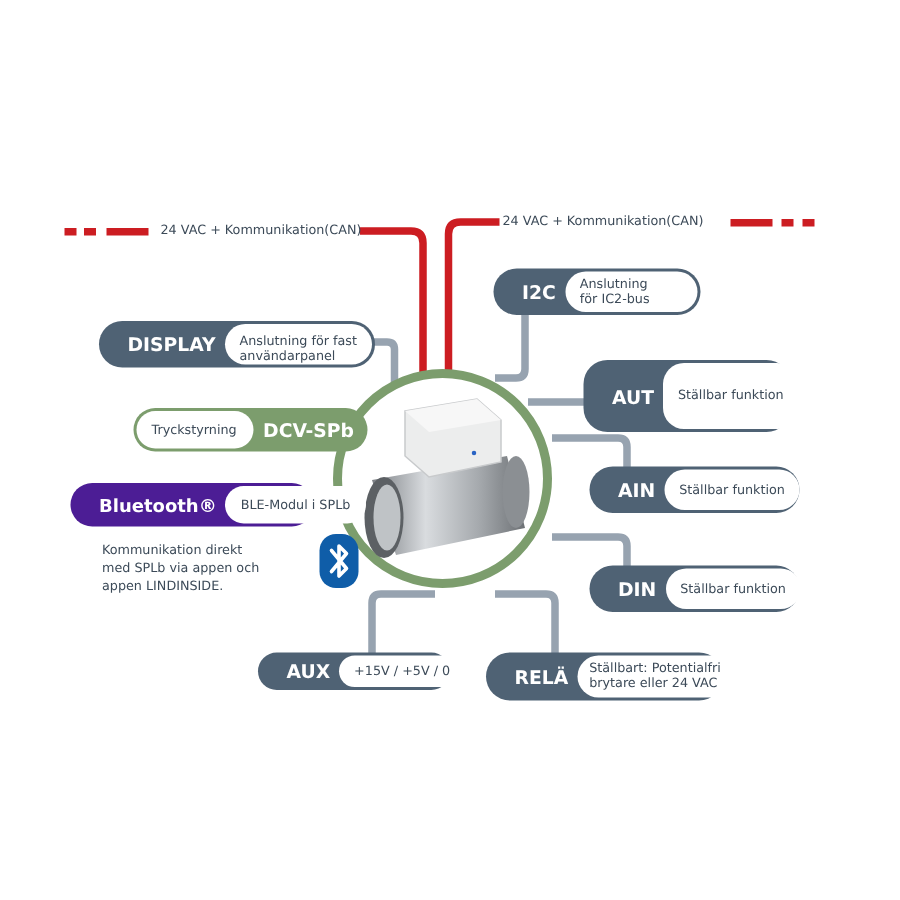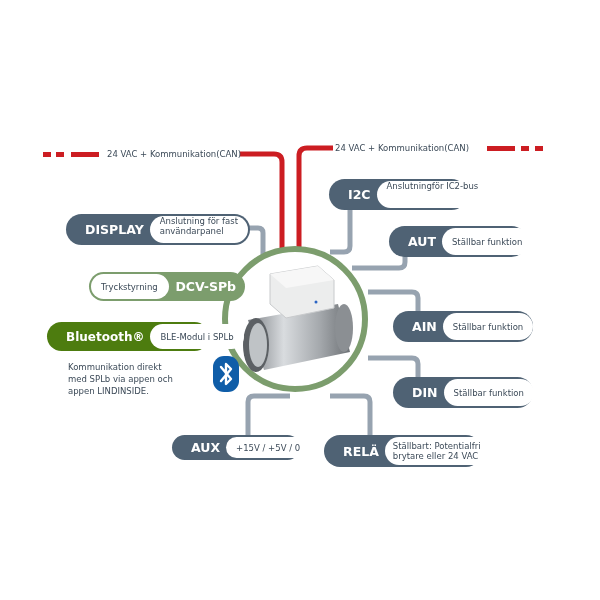--- a/index.html
+++ b/index.html
@@ -1,21 +1,21 @@
 <!DOCTYPE html>
 <html><head>
 <meta charset="utf-8">
 <style>
   html, body { margin:0; padding:0; background:#ffffff; }
   body { width:600px; height:600px; position:relative; overflow:hidden; font-family:"DejaVu Sans", sans-serif; }
   svg.wires { position:absolute; left:0; top:0; }
   .pill { position:absolute; display:flex; align-items:center; box-sizing:border-box; border-radius:16px; }
   .pill.dark { background:#4f6274; }
   .pill.green { background:#7c9d6d; }
-  .pill.blue { background:#4d7c0f;text-align:right; }
+  .pill.blue { background:#4c1d95;text-align:right; }
   .pill .tag { color:#fff; font-weight:bold; font-size:12.5px; padding:0 6px 0 19px; white-space:nowrap; }
   .pill .desc { background:#fff; border-radius:14px; height:calc(100% - 4px); margin-right:2px; display:flex; align-items:center; box-sizing:border-box; padding:0 10px; font-size:8.5px; color:#3c4a58; line-height:10px; white-space:nowrap; }
   .pill.dark .desc { border:0; }
   .lbl { position:absolute; font-size:8.5px; color:#3c4a58; white-space:nowrap; }
   .note { position:absolute; font-size:8.5px; color:#3c4a58; line-height:12px; }
   .circle { position:absolute; left:222px; top:246px; width:146px; height:146px; border-radius:50%; border:6px solid #7c9d6d; background:#fff; box-sizing:border-box; }
   .bt-badge { position:absolute; left:213px; top:356px; width:26px; height:36px; border-radius:11px; background:#0f5da8; }
 </style>
 </head>
 <body>
@@ -70,35 +70,35 @@
 </div>
 
 <div class="bt-badge">
   <svg width="26" height="36" viewBox="0 0 26 36">
     <path d="M8 11 L18 23 L13 28 L13 8 L18 13 L8 25" fill="none" stroke="#fff" stroke-width="2.4" stroke-linejoin="round" stroke-linecap="round"></path>
   </svg>
 </div>
 
 <div class="pill dark" style="left:66px; top:214px; width:184px; height:31px;">
   <span class="tag">DISPLAY</span>
-  <span class="desc" style="flex-direction:column; align-items:flex-start; justify-content:flex-start;">
+  <span class="desc" style="flex-direction:column; align-items:flex-start; justify-content:flex-end;">
     <span>Anslutning för fast</span>
     <span>användarpanel</span>
   </span>
 </div>
 
 <div class="pill dark" style="left:329px; top:179px; width:138px; height:31px;">
   <span class="tag">I2C</span>
-  <span class="desc" style="flex:1; flex-direction:row; align-items:flex-start; justify-content:center;">
+  <span class="desc" style="flex:1; flex-direction:column; align-items:flex-start; justify-content:center;">
     <span>Anslutning</span>
     <span>för IC2-bus</span>
   </span>
 </div>
 
-<div class="pill dark" style="left:389px; top:226px; width:138px; height:31px;text-align:center;">
+<div class="pill dark" style="left:389px; top:240px; width:138px; height:48px;text-align:center;">
   <span class="tag">AUT</span>
   <span class="desc" style="flex:1;">Ställbar funktion</span>
 </div>
 
 <div class="pill green" style="left:89px; top:272px; width:156px; height:29px; flex-direction:row-reverse;">
   <span class="tag" style="padding:0 9px 0 6px;">DCV-SPb</span>
   <span class="desc" style="flex:1; margin:0 0 0 2px;">Tryckstyrning</span>
 </div>
 
 <div class="pill blue" style="left:47px; top:322px; width:162px; height:29px;">

